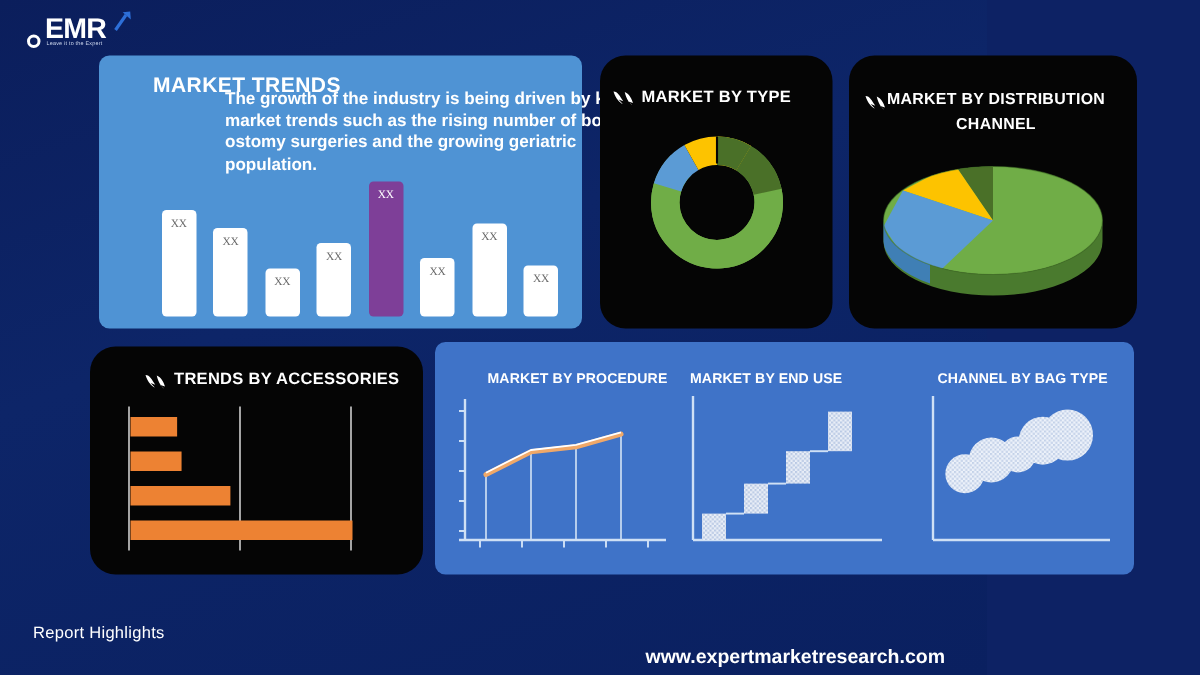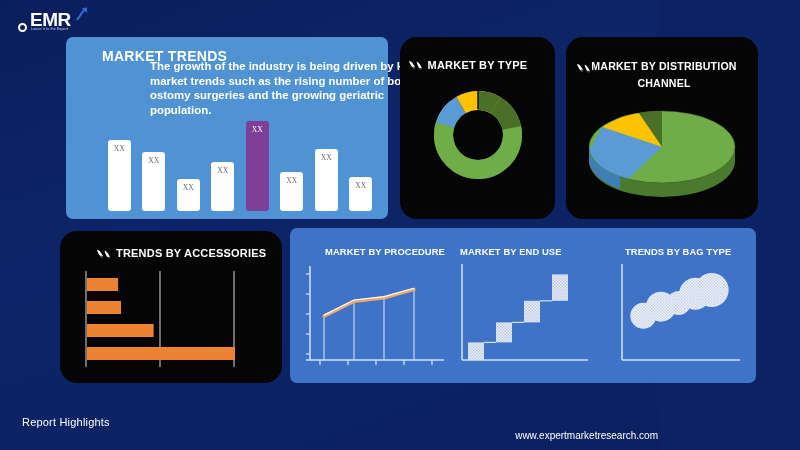--- a/index.html
+++ b/index.html
@@ -92,22 +92,22 @@
     position: absolute; color: #ffffff; font-size: 9.4px;
     font-weight: 600; letter-spacing: 0.1px;
   }
 
   
   .footer-title {
     position: absolute; left: 22px; top: 416px;
     color: #ffffff; font-size: 11px; letter-spacing: 0.2px;
   }
   .footer-url {
-    position: absolute; right: 0; top: 430px;
-    color: #ffffff; font-size: 10px; font-weight: normal;
+    position: absolute; right: 28px; top: 430px;
+    color: #ffffff; font-size: 13px; font-weight: bold;
   }
 
   svg { display: block; }
 </style>
 </head>
 <body>
 
 <div id="stage">
 
   <div class="logo-wrap">
@@ -268,21 +268,21 @@
         <line x1="10" y1="100" x2="136" y2="100" stroke="#cfe0f5" stroke-width="1.6"></line>
         <rect x="16" y="82.4" width="16" height="17.6" fill="url(#hatch1)"></rect>
         <line x1="32" y1="82.4" x2="44" y2="82.4" stroke="#cfe0f5" stroke-width="1.3"></line>
         <rect x="44" y="62.400000000000006" width="16" height="20" fill="url(#hatch1)"></rect>
         <line x1="60" y1="62.400000000000006" x2="72" y2="62.400000000000006" stroke="#cfe0f5" stroke-width="1.3"></line>
         <rect x="72" y="40.8" width="16" height="21.6" fill="url(#hatch1)"></rect>
         <line x1="88" y1="40.8" x2="100" y2="40.8" stroke="#cfe0f5" stroke-width="1.3"></line>
         <rect x="100" y="14.399999999999991" width="16" height="26.4" fill="url(#hatch1)"></rect>
       </svg>
 
-    <div class="mini-title" style="left:335px; top:18px;">TRENDS BY BAG TYPE</div>
+    <div class="mini-title" style="left:335px; top:18px;">CHANNEL BY BAG TYPE</div>
     <svg id="bag-chart" style="position:absolute; left:322px; top:32px;" width="140" height="112" viewBox="0 0 140 112">
         <defs>
           <pattern id="hatch2" width="3" height="3" patternUnits="userSpaceOnUse">
             <rect width="3" height="3" fill="#edf2fa"></rect>
             <rect width="1.4" height="1.4" fill="#c3d1e8"></rect>
             <rect x="1.5" y="1.5" width="1.4" height="1.4" fill="#c3d1e8"></rect>
           </pattern>
         </defs>
         <line x1="10" y1="4" x2="10" y2="100" stroke="#cfe0f5" stroke-width="1.6"></line>
         <line x1="10" y1="100" x2="128" y2="100" stroke="#cfe0f5" stroke-width="1.6"></line>

